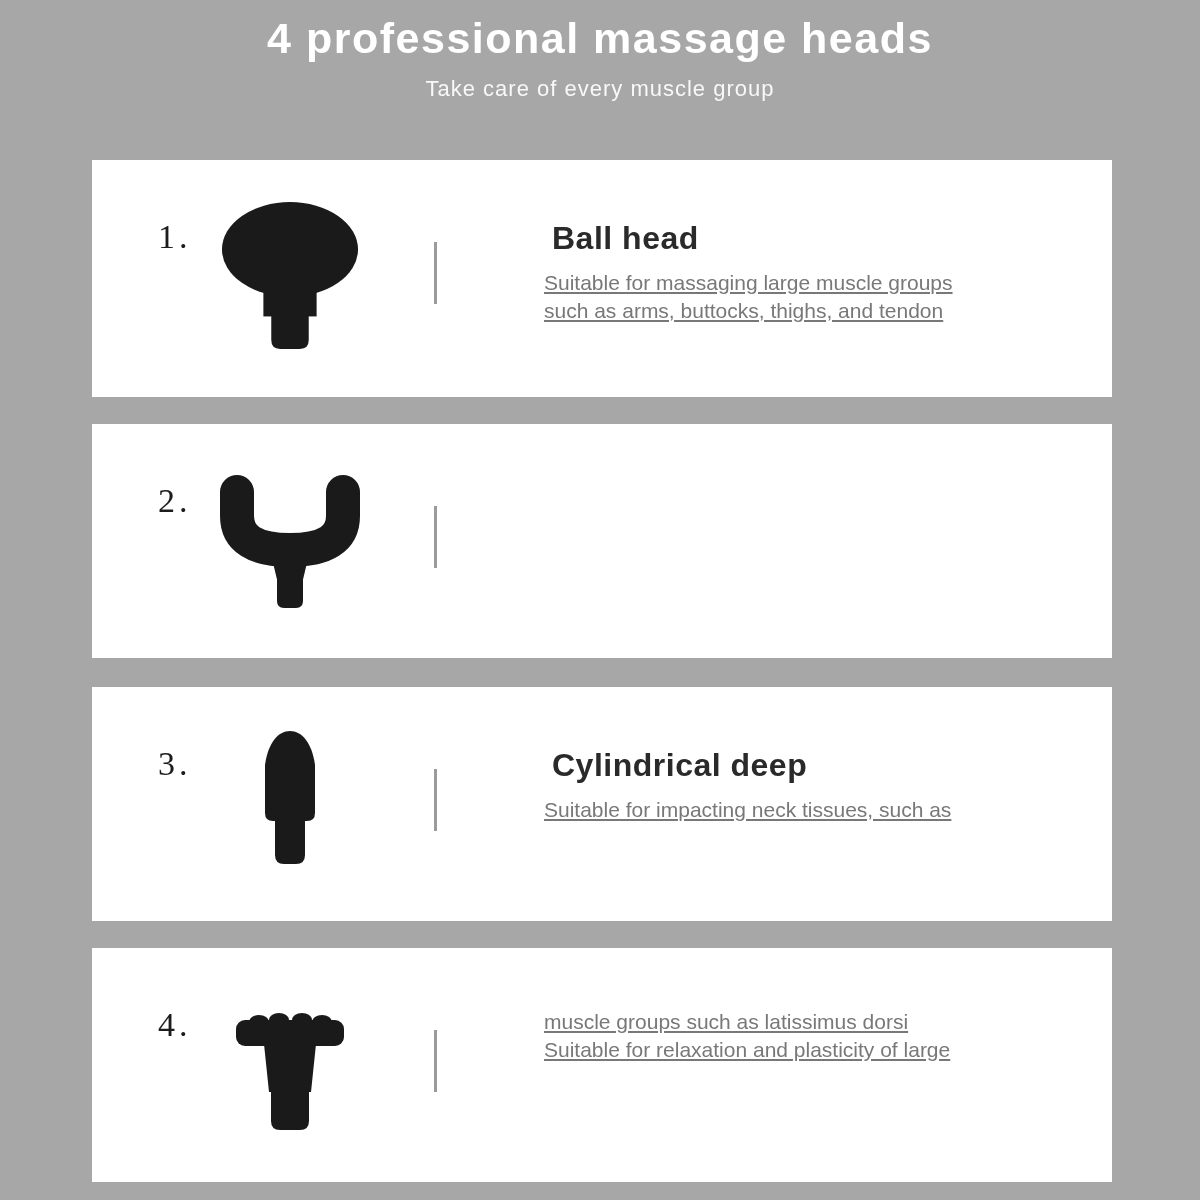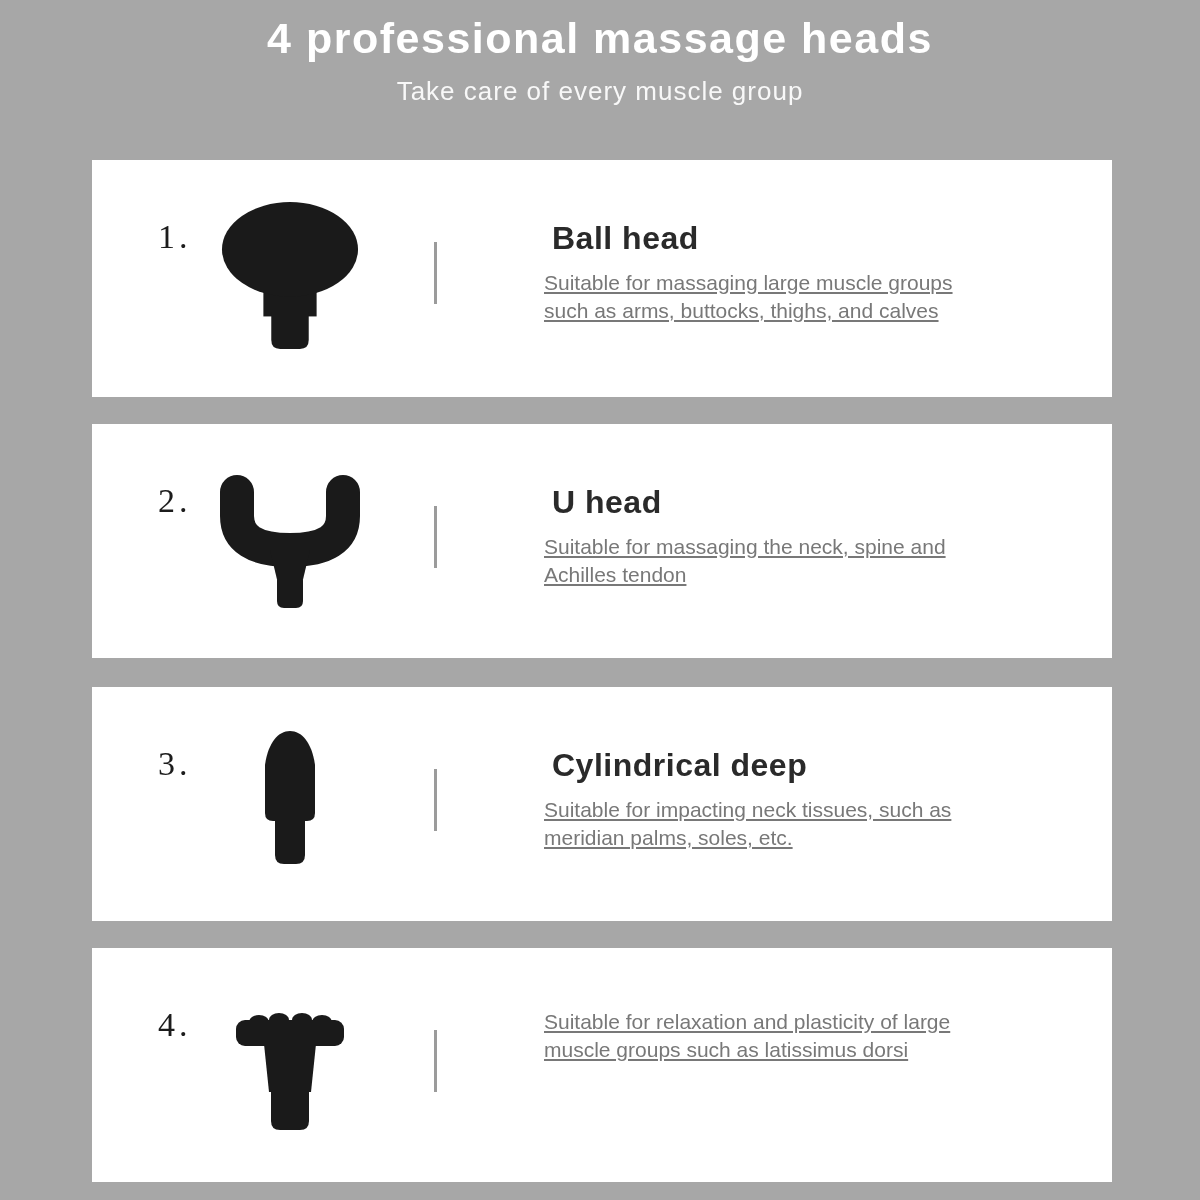--- a/index.html
+++ b/index.html
@@ -11,21 +11,21 @@
     width:1200px;height:1200px;position:relative;overflow:hidden;
     background:var(--bg);
     font-family:"Liberation Sans", sans-serif;
   }
   .header{position:absolute;top:0;left:0;width:1200px;text-align:center;}
   .page-title{
     margin:14px 0 0 0;font-size:43px;font-weight:700;color:var(--title);
     letter-spacing:1.5px;
   }
   .page-subtitle{
-    margin:13px 0 0 0;font-size:26px;font-weight:400;color:var(--title);
+    margin:13px 0 0 0;font-size:22px;font-weight:400;color:var(--title);
     opacity:.92;letter-spacing:1px;
   }
   .card{
     position:absolute;left:92px;width:1020px;background:var(--card-bg);
   }
   .card-1{top:160px;height:237px;}
   .card-2{top:424px;height:234px;}
   .card-3{top:687px;height:234px;}
   .card-4{top:948px;height:234px;}
   .num{
@@ -70,75 +70,67 @@
       <rect class="head-fill" x="43" y="86" width="54" height="30"></rect>
       <path class="head-fill" d="M51 112 h38 v28 q0 9 -9 9 h-20 q-9 0 -9 -9 z"></path>
       <ellipse class="head-fill" cx="70" cy="48" rx="69" ry="48"></ellipse>
     </svg>
   </div>
   <span class="divider"></span>
   <div class="text">
     <h2 class="card-title">Ball head</h2>
     <p class="card-desc">
       <span class="line">Suitable for massaging large muscle groups</span>
-      <span class="line">such as arms, buttocks, thighs, and calves</span>
+      <span class="line">such as arms, buttocks, thighs, and tendon</span>
     </p>
   </div>
 </section>
 
 <section class="card card-2">
   <span class="num">2.</span>
   <div class="figure">
     <svg class="svg-u" viewBox="0 0 150 140" aria-hidden="true">
       <path d="M22 24 L22 48 Q22 82 75 82 Q128 82 128 48 L128 24" fill="none" stroke="var(--head)" stroke-width="34" stroke-linecap="round"></path>
       <path class="head-fill" d="M55 82 L95 82 L86 120 L64 120 Z"></path>
       <path class="head-fill" d="M62 112 h26 v21 q0 7 -7 7 h-12 q-7 0 -7 -7 z"></path>
     </svg>
   </div>
   <span class="divider"></span>
-  <div class="text">
-    <h2 class="card-title">U head</h2>
-    <p class="card-desc">
-      <span class="line">Suitable for massaging the neck, spine and</span>
-      <span class="line">Achilles tendon</span>
-    </p>
-  </div>
 </section>
 
 <section class="card card-3">
   <span class="num">3.</span>
   <div class="figure">
     <svg class="svg-cyl" viewBox="0 0 56 138" aria-hidden="true">
       <path class="head-fill" d="M28 2 C40 2 50 14 53 36 L53 84 Q53 92 45 92 L11 92 Q3 92 3 84 L3 36 C6 14 16 2 28 2 Z"></path>
       <path class="head-fill" d="M13 90 h30 v36 q0 9 -9 9 h-12 q-9 0 -9 -9 z"></path>
     </svg>
   </div>
   <span class="divider"></span>
   <div class="text">
     <h2 class="card-title">Cylindrical deep</h2>
     <p class="card-desc">
       <span class="line">Suitable for impacting neck tissues, such as</span>
-      <span class="line">meridian palms, soles, etc.</span>
     </p>
   </div>
 </section>
 
 <section class="card card-4">
   <span class="num">4.</span>
   <div class="figure">
     <svg class="svg-flat" viewBox="0 0 108 118" aria-hidden="true">
       <ellipse class="head-fill" cx="23" cy="10" rx="10" ry="7"></ellipse>
       <ellipse class="head-fill" cx="43" cy="8" rx="10" ry="7"></ellipse>
       <ellipse class="head-fill" cx="66" cy="8" rx="10" ry="7"></ellipse>
       <ellipse class="head-fill" cx="86" cy="10" rx="10" ry="7"></ellipse>
       <rect class="head-fill" x="0" y="8" width="108" height="26" rx="9"></rect>
       <path class="head-fill" d="M28 32 h52 l-5 48 h-42 z"></path>
       <path class="head-fill" d="M35 78 h38 v31 q0 9 -9 9 h-20 q-9 0 -9 -9 z"></path>
     </svg>
   </div>
   <span class="divider"></span>
   <div class="text">
     <p class="card-desc">
+      <span class="line">muscle groups such as latissimus dorsi</span>
       <span class="line">Suitable for relaxation and plasticity of large</span>
-      <span class="line">muscle groups such as latissimus dorsi</span>
     </p>
   </div>
 </section>
 
 </body></html>

